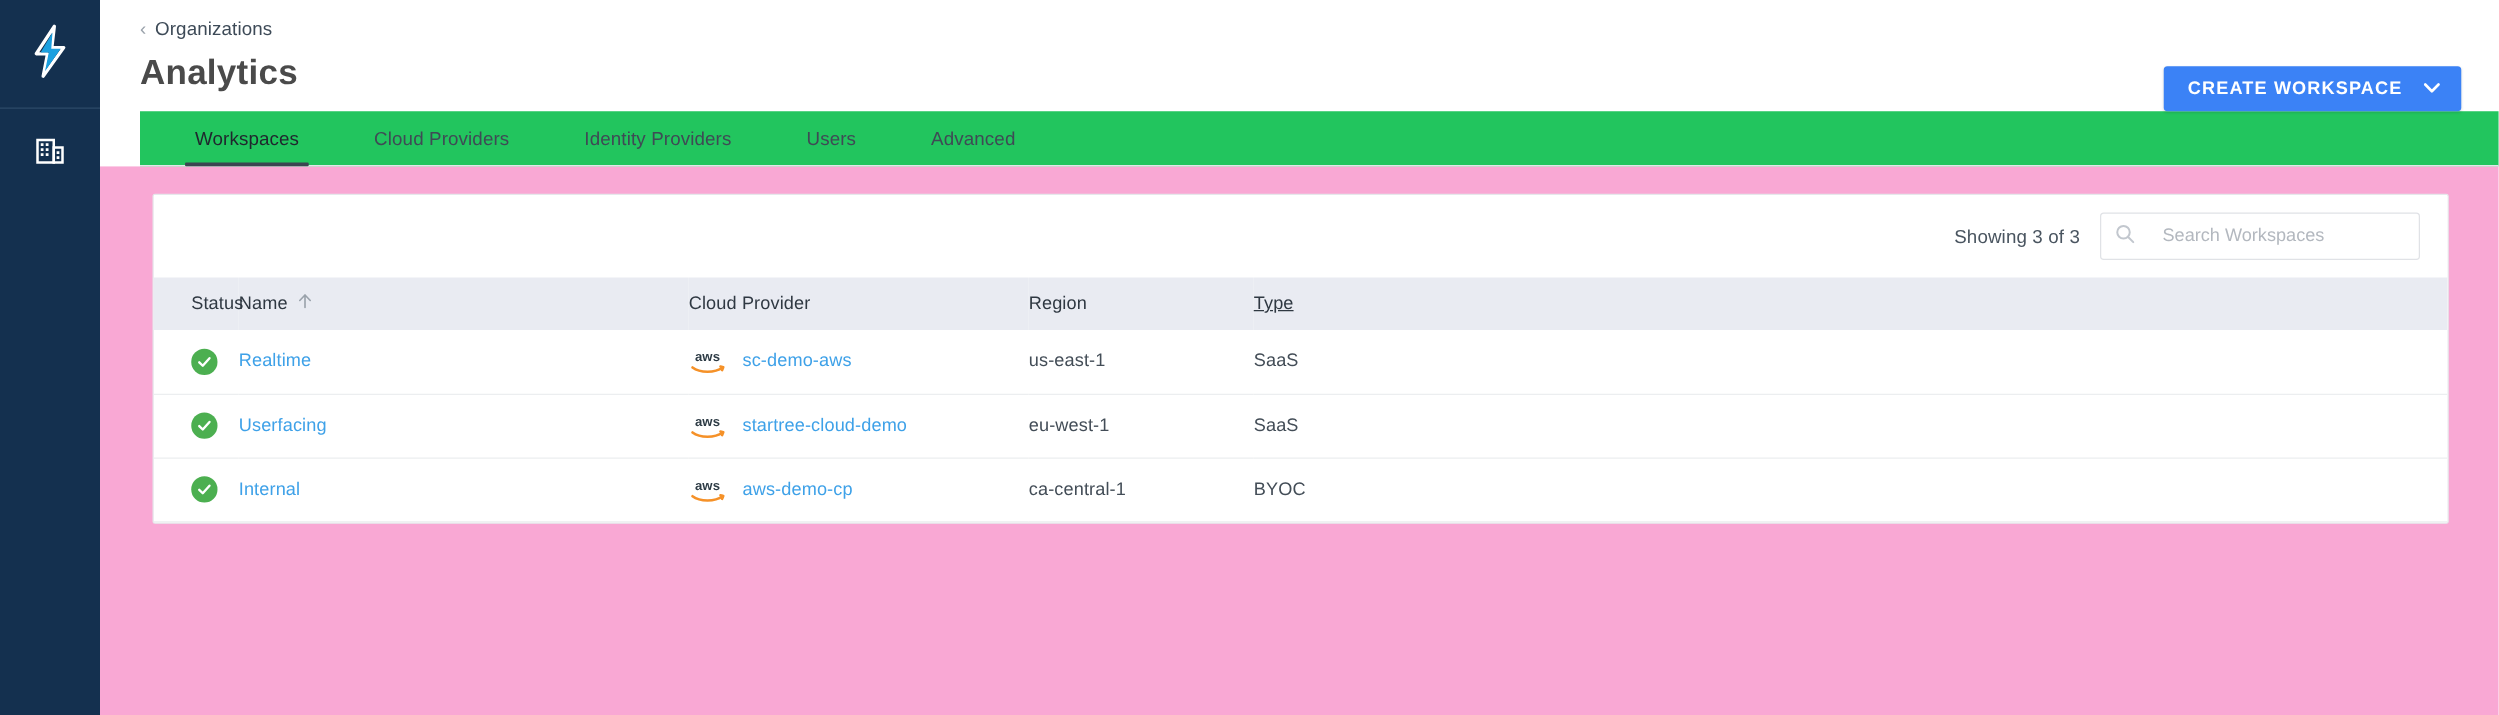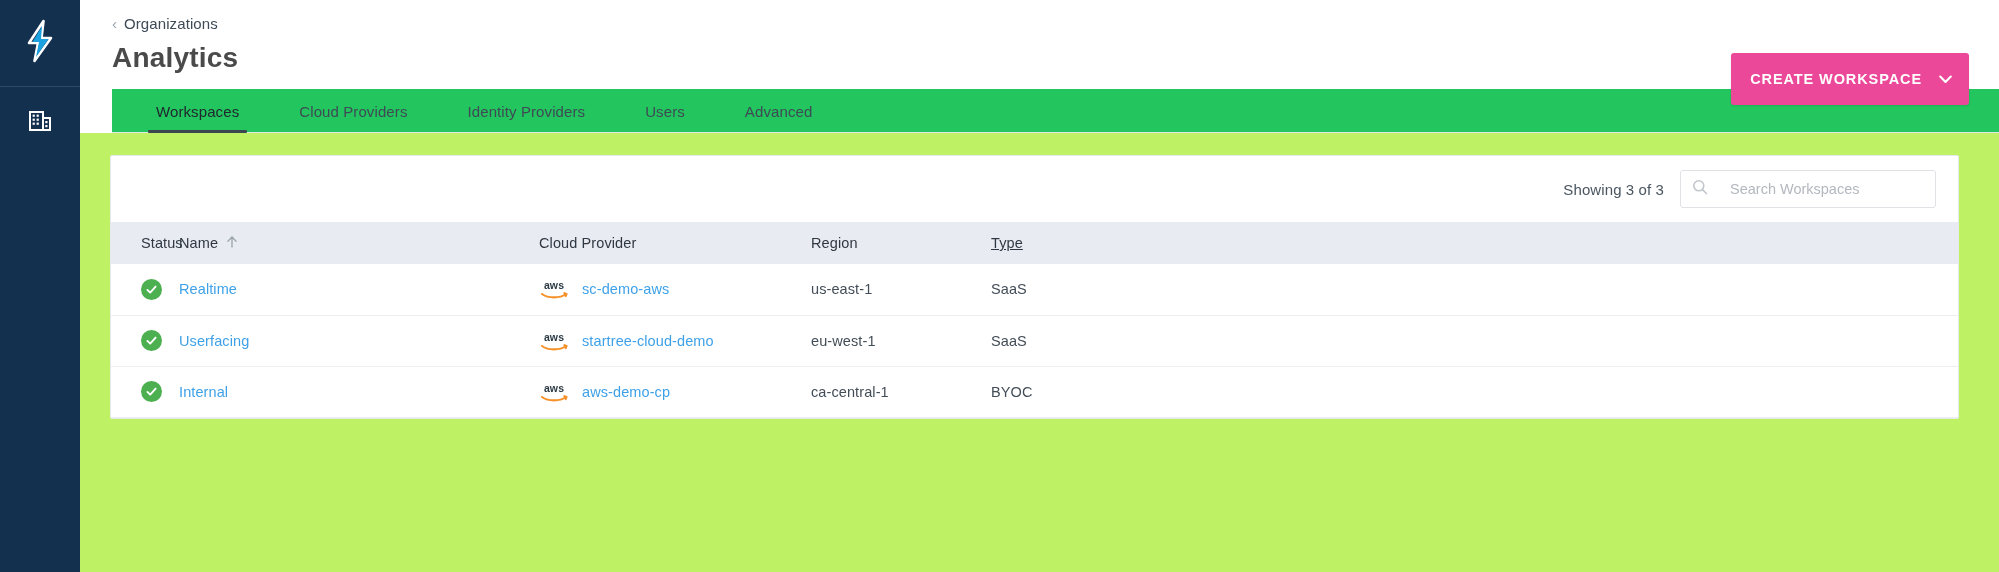--- a/index.html
+++ b/index.html
@@ -88,22 +88,22 @@
     color: #4a4a4a;
     letter-spacing: .2px;
     padding-top: 13px;
     line-height: 34px;
   }
 
   .create-btn {
     position: absolute;
     right: 30px;
     top: 53px;
-    height: 52px;
-    background: #ec4899;
+    height: 36px;
+    background: #3b82f6;
     border: none;
     border-radius: 3px;
     color: #ffffff;
     font-size: 14.5px;
     font-weight: bold;
     letter-spacing: .9px;
     display: flex;
     align-items: center;
     gap: 17px;
     padding: 0 17px 0 19px;
@@ -140,22 +140,22 @@
     right: 10px;
     bottom: -1px;
     height: 3px;
     background: #3c4651;
     border-radius: 1px;
   }
 
   
   .content {
     flex: 1 1 auto;
-    background: #bef264;
-    padding: 22px 40px 0 30px;
+    background: #f9a8d4;
+    padding: 22px 40px 0 42px;
     overflow: hidden;
   }
 
   .card {
     background: #ffffff;
     border: 1px solid #e6e8eb;
     border-radius: 2px;
     width: 100%;
     overflow: hidden;
   }

